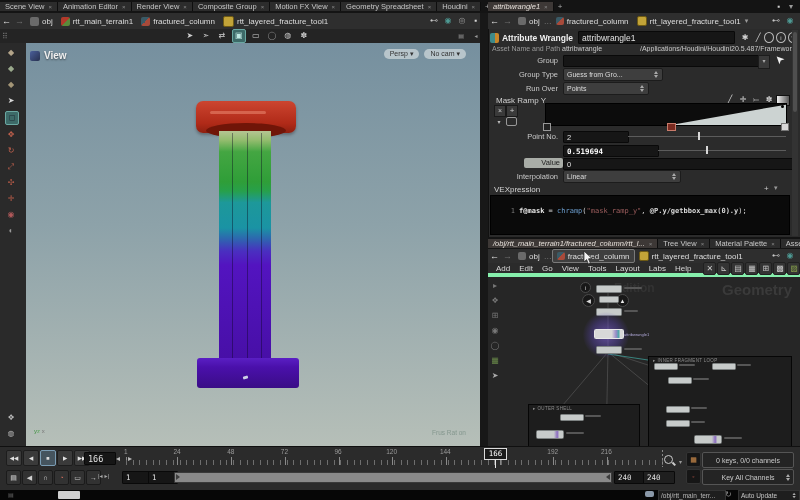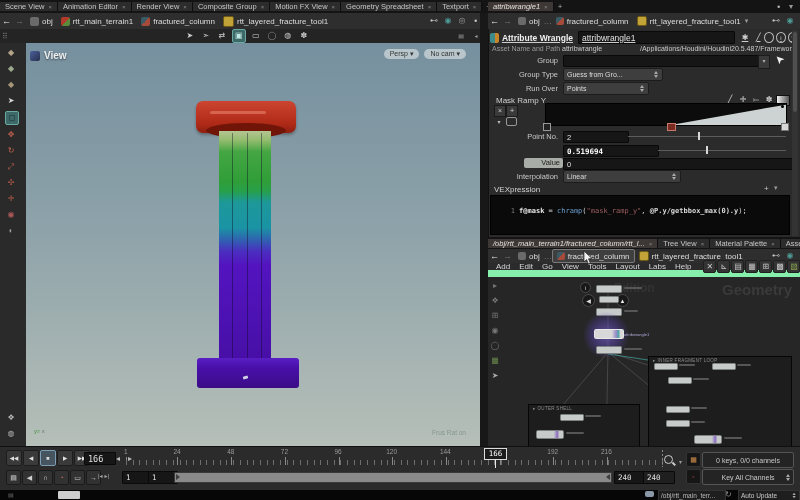--- a/index.html
+++ b/index.html
@@ -90,21 +90,21 @@
         </div>
         <div class="tab">
           <span>Motion FX View</span>
           <span class="tx">×</span>
         </div>
         <div class="tab">
           <span>Geometry Spreadsheet</span>
           <span class="tx">×</span>
         </div>
         <div class="tab">
-          <span>Textport</span>
+          <span>Houdini</span>
           <span class="tx">×</span>
         </div>
         <span class="plus">+</span>
       </div>
   </div>
   <div class="abs tabbar" style="left:488px;top:0;width:312px;">
     <div class="row">
         <div class="tab act">
           <span>attribwrangle1</span>
           <span class="tx">×</span>
@@ -162,21 +162,21 @@
     </div>
     <span style="color:#9a9a9a;font-size:7px;">▾</span>
     <div class="row" style="margin-left:auto;padding-right:4px;gap:2px;">
         <span class="icn" style="color: rgb(200, 200, 200);">⊷</span>
         <span class="icn" style="color: rgb(78, 154, 148);">◉</span>
       </div>
   </div>
 
   <div class="abs" style="left:488px;top:29px;width:312px;height:208px;background:#2b2b2b;border-left:1px solid #111;"></div>
 
-  <div class="abs row" style="left:490px;top:31px;width:308px;height:13px;text-decoration:underline;">
+  <div class="abs row" style="left:490px;top:31px;width:308px;height:13px;">
     <span class="ci" style="width:10px;height:10px;border-radius:2px;background:linear-gradient(90deg,#3d8a8a 50%,#c8862a 50%);margin-right:3px;"></span>
     <span style="font-size:8.5px;font-weight:bold;color:#f0f0f0;white-space:nowrap;">Attribute Wrangle</span>
     <div class="pfield" style="position:static;margin-left:5px;width:168px;height:11px;font-size:8.5px;">attribwrangle1</div>
     <div class="row" style="margin-left:4px;gap:1px;">
         <span class="icn" style="color: rgb(208, 208, 208);">✱</span>
         <span class="icn" style="color: rgb(208, 208, 208);">╱</span>
       </div>
     <span class="icn" style="width:9px;height:9px;border:1px solid #bbb;border-radius:50%;font-size:6px;color:#ccc;"></span>
     <span class="icn" style="width:9px;height:9px;border:1px solid #bbb;border-radius:50%;font-size:6px;color:#ccc;margin-left:2px;">i</span>
     <span class="icn" style="width:9px;height:9px;border:1px solid #bbb;border-radius:50%;font-size:6px;color:#ccc;margin-left:2px;">?</span>
@@ -296,21 +296,21 @@
     <div class="chip">
       <span class="ci" style="background:#c2a338;border:1px solid #6e5a14;width:8px;height:8px;"></span>
       <span>rtt_layered_fracture_tool1</span>
     </div>
     <div class="row" style="margin-left:auto;padding-right:4px;gap:2px;">
         <span class="icn" style="color: rgb(200, 200, 200);">⊷</span>
         <span class="icn" style="color: rgb(78, 154, 148);">◉</span>
       </div>
   </div>
 
-  <div class="abs row" style="left:488px;top:263px;width:312px;height:14px;background:#2b2b2b;border-bottom:7px solid #86efac;padding-left:8px;box-sizing:border-box;">
+  <div class="abs row" style="left:488px;top:263px;width:312px;height:14px;background:#2b2b2b;border-bottom:4px solid #86efac;padding-left:8px;box-sizing:border-box;">
     <div class="row">
         <span class="mi">Add</span>
         <span class="mi">Edit</span>
         <span class="mi">Go</span>
         <span class="mi">View</span>
         <span class="mi">Tools</span>
         <span class="mi">Layout</span>
         <span class="mi">Labs</span>
         <span class="mi">Help</span>
       </div>

